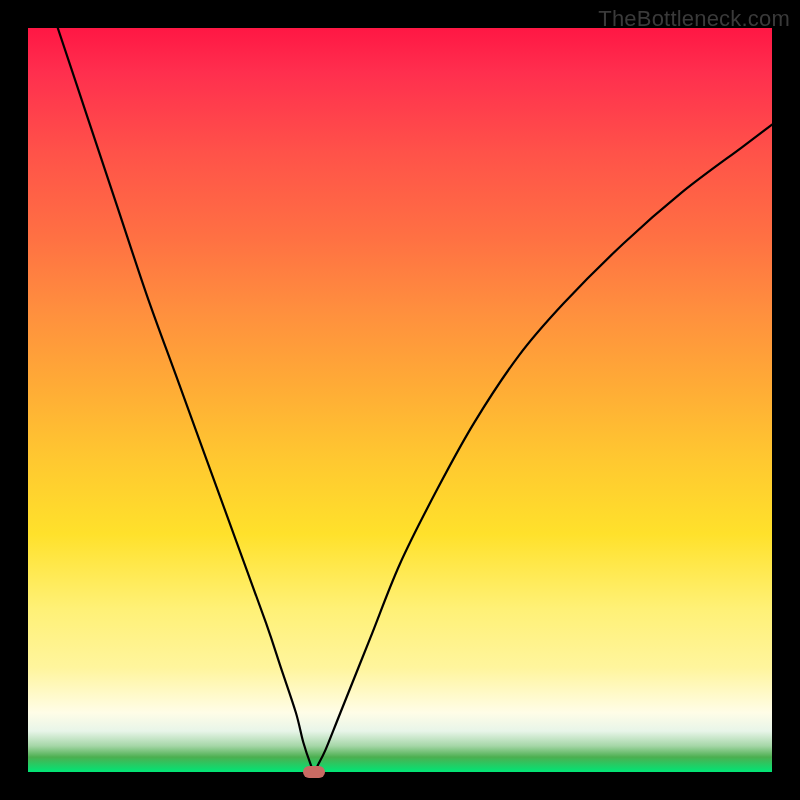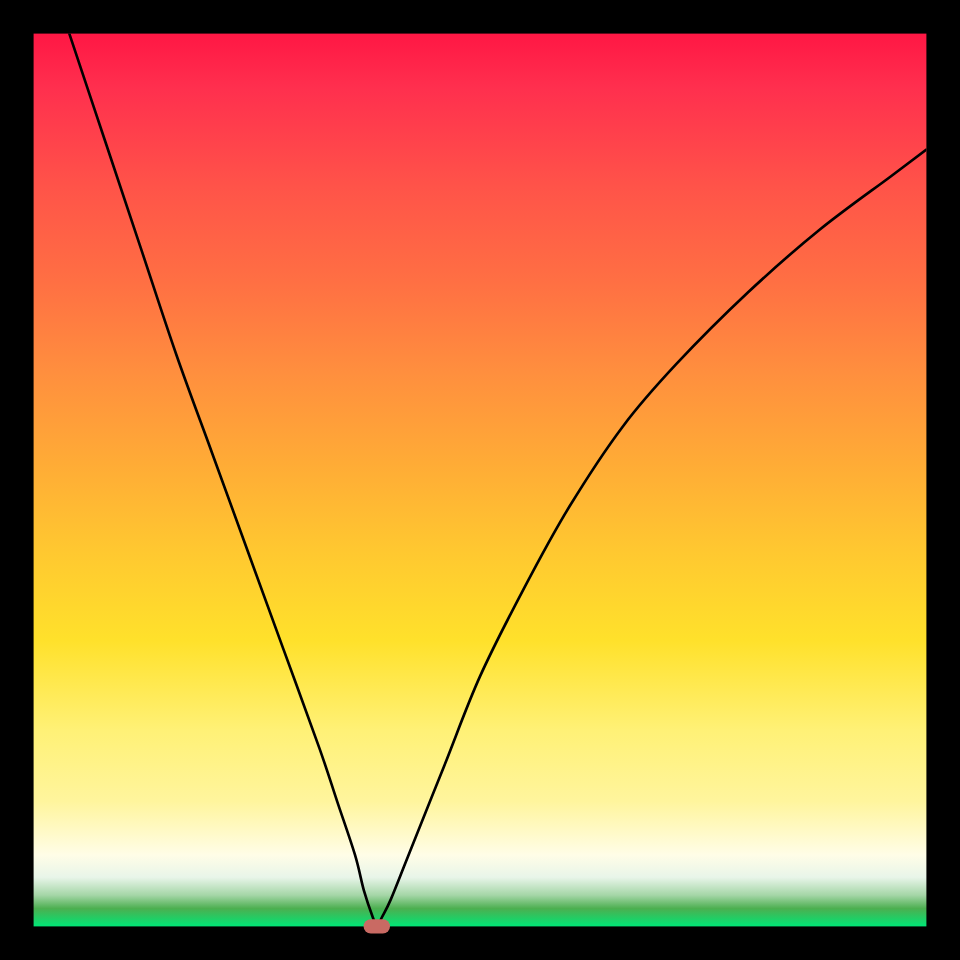--- a/index.html
+++ b/index.html
@@ -64,19 +64,20 @@
     height: 12px;
     background: #c96a63;
     border-radius: 6px;
     transform: translate(-50%, -50%);
   }
 </style>
 </head>
 <body>
 
 <div class="chart-container">
+  <div class="watermark">TheBottleneck.com</div>
   <div class="plot-area">
     <svg class="curve" viewBox="0 0 744 744" preserveAspectRatio="none">
       <path id="curve-path" fill="none" stroke="#000000" stroke-width="2.2" stroke-linejoin="round" stroke-linecap="round" d="M 29.76 0.00 C 34.72 14.88, 49.60 59.52, 59.52 89.28 C 69.44 119.04, 79.36 148.80, 89.28 178.56 C 99.20 208.32, 109.12 239.32, 119.04 267.84 C 128.96 296.36, 138.88 322.40, 148.80 349.68 C 158.72 376.96, 168.64 404.24, 178.56 431.52 C 188.48 458.80, 198.40 486.08, 208.32 513.36 C 218.24 540.64, 230.64 574.12, 238.08 595.20 C 245.52 616.28, 248.00 624.96, 252.96 639.84 C 257.92 654.72, 264.12 672.08, 267.84 684.48 C 271.56 696.88, 272.80 705.56, 275.28 714.24 C 277.76 722.92, 280.86 731.60, 282.72 736.56 C 284.58 741.52, 285.20 744.00, 286.44 744.00 C 287.68 744.00, 288.30 740.28, 290.16 736.56 C 292.02 732.84, 293.88 730.36, 297.60 721.68 C 301.32 713.00, 305.04 703.08, 312.48 684.48 C 319.92 665.88, 332.32 634.88, 342.24 610.08 C 352.16 585.28, 360.84 560.48, 372.00 535.68 C 383.16 510.88, 396.80 484.84, 409.20 461.28 C 421.60 437.72, 432.76 416.64, 446.40 394.32 C 460.04 372.00, 476.16 347.20, 491.04 327.36 C 505.92 307.52, 518.32 293.88, 535.68 275.28 C 553.04 256.68, 575.36 234.36, 595.20 215.76 C 615.04 197.16, 634.88 179.80, 654.72 163.68 C 674.56 147.56, 699.36 130.20, 714.24 119.04 C 729.12 107.88, 739.04 100.44, 744.00 96.72"></path>
     </svg>
     <div id="marker" class="marker" style="left: 286.44px; top: 744px; background: rgb(201, 106, 99);"></div>
   </div>
 </div>
 
 </body></html>

